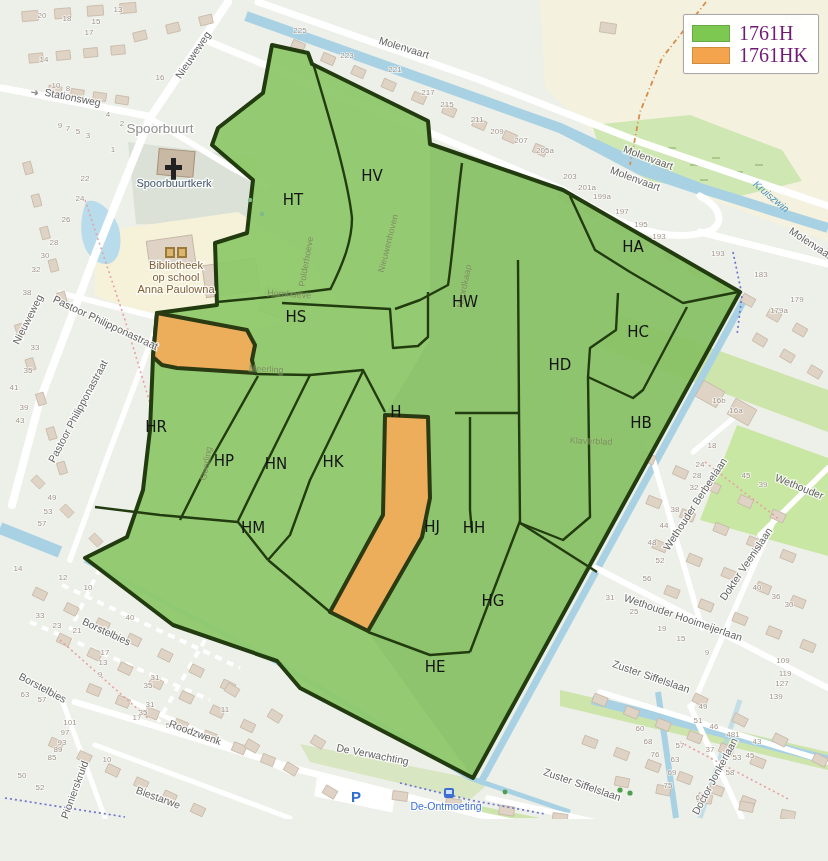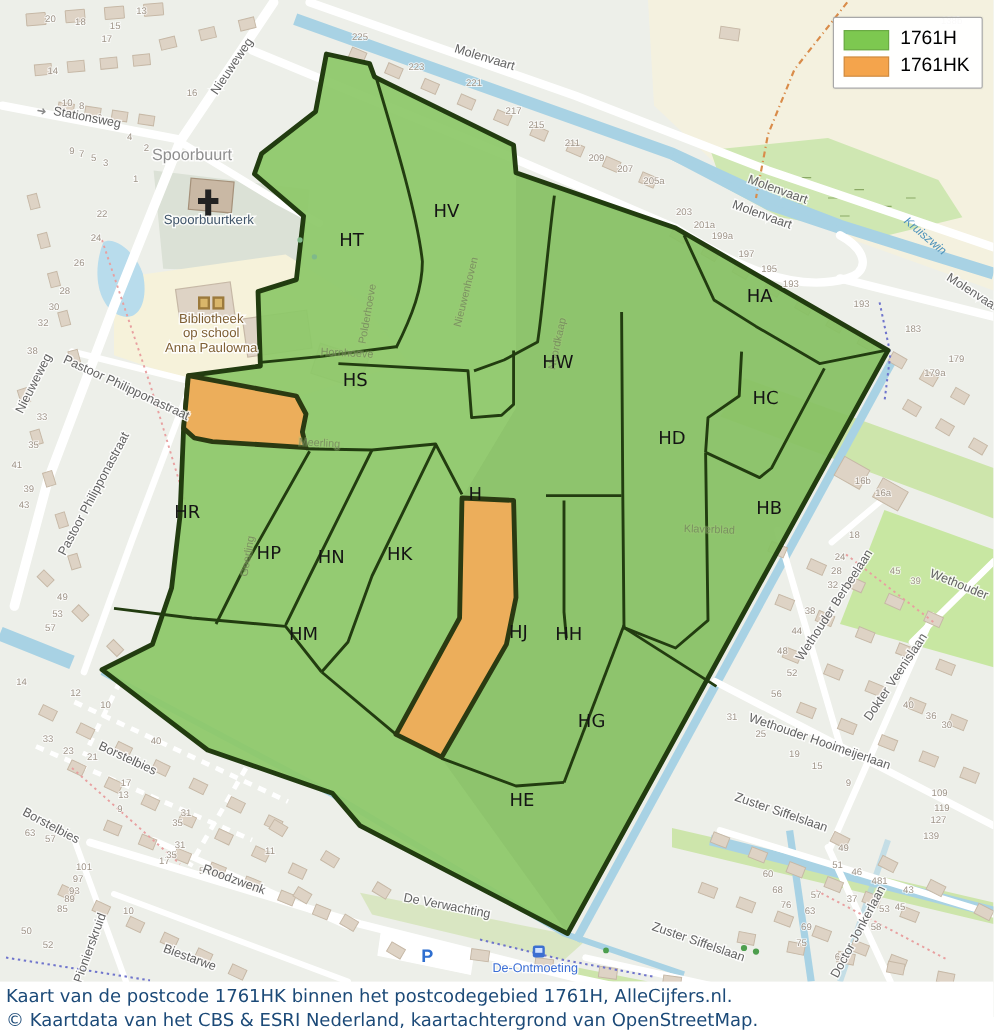--- a/index.html
+++ b/index.html
@@ -15,21 +15,21 @@
   .locality-lbl{font-size:13.5px;fill:#8f8f8f;paint-order:stroke;stroke:rgba(255,255,255,.8);stroke-width:2.6px;}
   .church-lbl{font-size:11px;fill:#41566b;paint-order:stroke;stroke:rgba(255,255,255,.85);stroke-width:2.4px;}
   .library-lbl{font-size:11px;fill:#7e5f33;paint-order:stroke;stroke:rgba(255,255,255,.85);stroke-width:2.4px;}
   .transit-lbl{font-size:10.5px;fill:#3b6ed5;paint-order:stroke;stroke:rgba(255,255,255,.85);stroke-width:2.2px;}
   .water-lbl{font-size:10px;fill:#4e93bb;font-style:italic;}
   .legend{position:absolute;top:14px;right:9px;background:rgba(255,255,255,.95);
           border:1px solid #a8a8a8;border-radius:2px;padding:7px 10px 7px 8px;
           box-shadow:0 0 0 1px rgba(0,0,0,.02);}
   .legend-row{display:flex;align-items:center;gap:9px;height:22px;}
   .legend-swatch{width:36px;height:15px;display:inline-block;border:1px solid rgba(0,0,0,.15);}
-  .legend-label{font-size:16px;color:#000000;font-family:Liberation Sans, sans-serif;}
+  .legend-label{font-size:20px;color:#701a75;font-family:Liberation Serif, serif;}
   .caption{position:absolute;left:0;bottom:0;width:828px;height:43px;background:#ffffff;
            color:#1c4a78;font-size:15px;line-height:20px;padding:2px 0 0 5px;box-sizing:border-box;
            font-family:"DejaVu Sans",sans-serif;}
 </style>
 </head>
 <body>
 
 <div id="app">
   <div id="map-wrap">
   <svg width="828" height="819" viewBox="0 0 828 819">
@@ -489,17 +489,13 @@
     <div class="legend-row">
       <span class="legend-swatch" id="sw0" style="background: rgb(125, 200, 80);"></span>
       <span class="legend-label">1761H</span>
     </div>
     <div class="legend-row">
       <span class="legend-swatch" id="sw1" style="background: rgb(244, 164, 76);"></span>
       <span class="legend-label">1761HK</span>
     </div>
   </div>
 
-  <div class="caption">
-    <div>Kaart van de postcode 1761HK binnen het postcodegebied 1761H, AlleCijfers.nl.</div>
-    <div>© Kaartdata van het CBS &amp; ESRI Nederland, kaartachtergrond van OpenStreetMap.</div>
-  </div>
 </div>
 
 </body></html>

